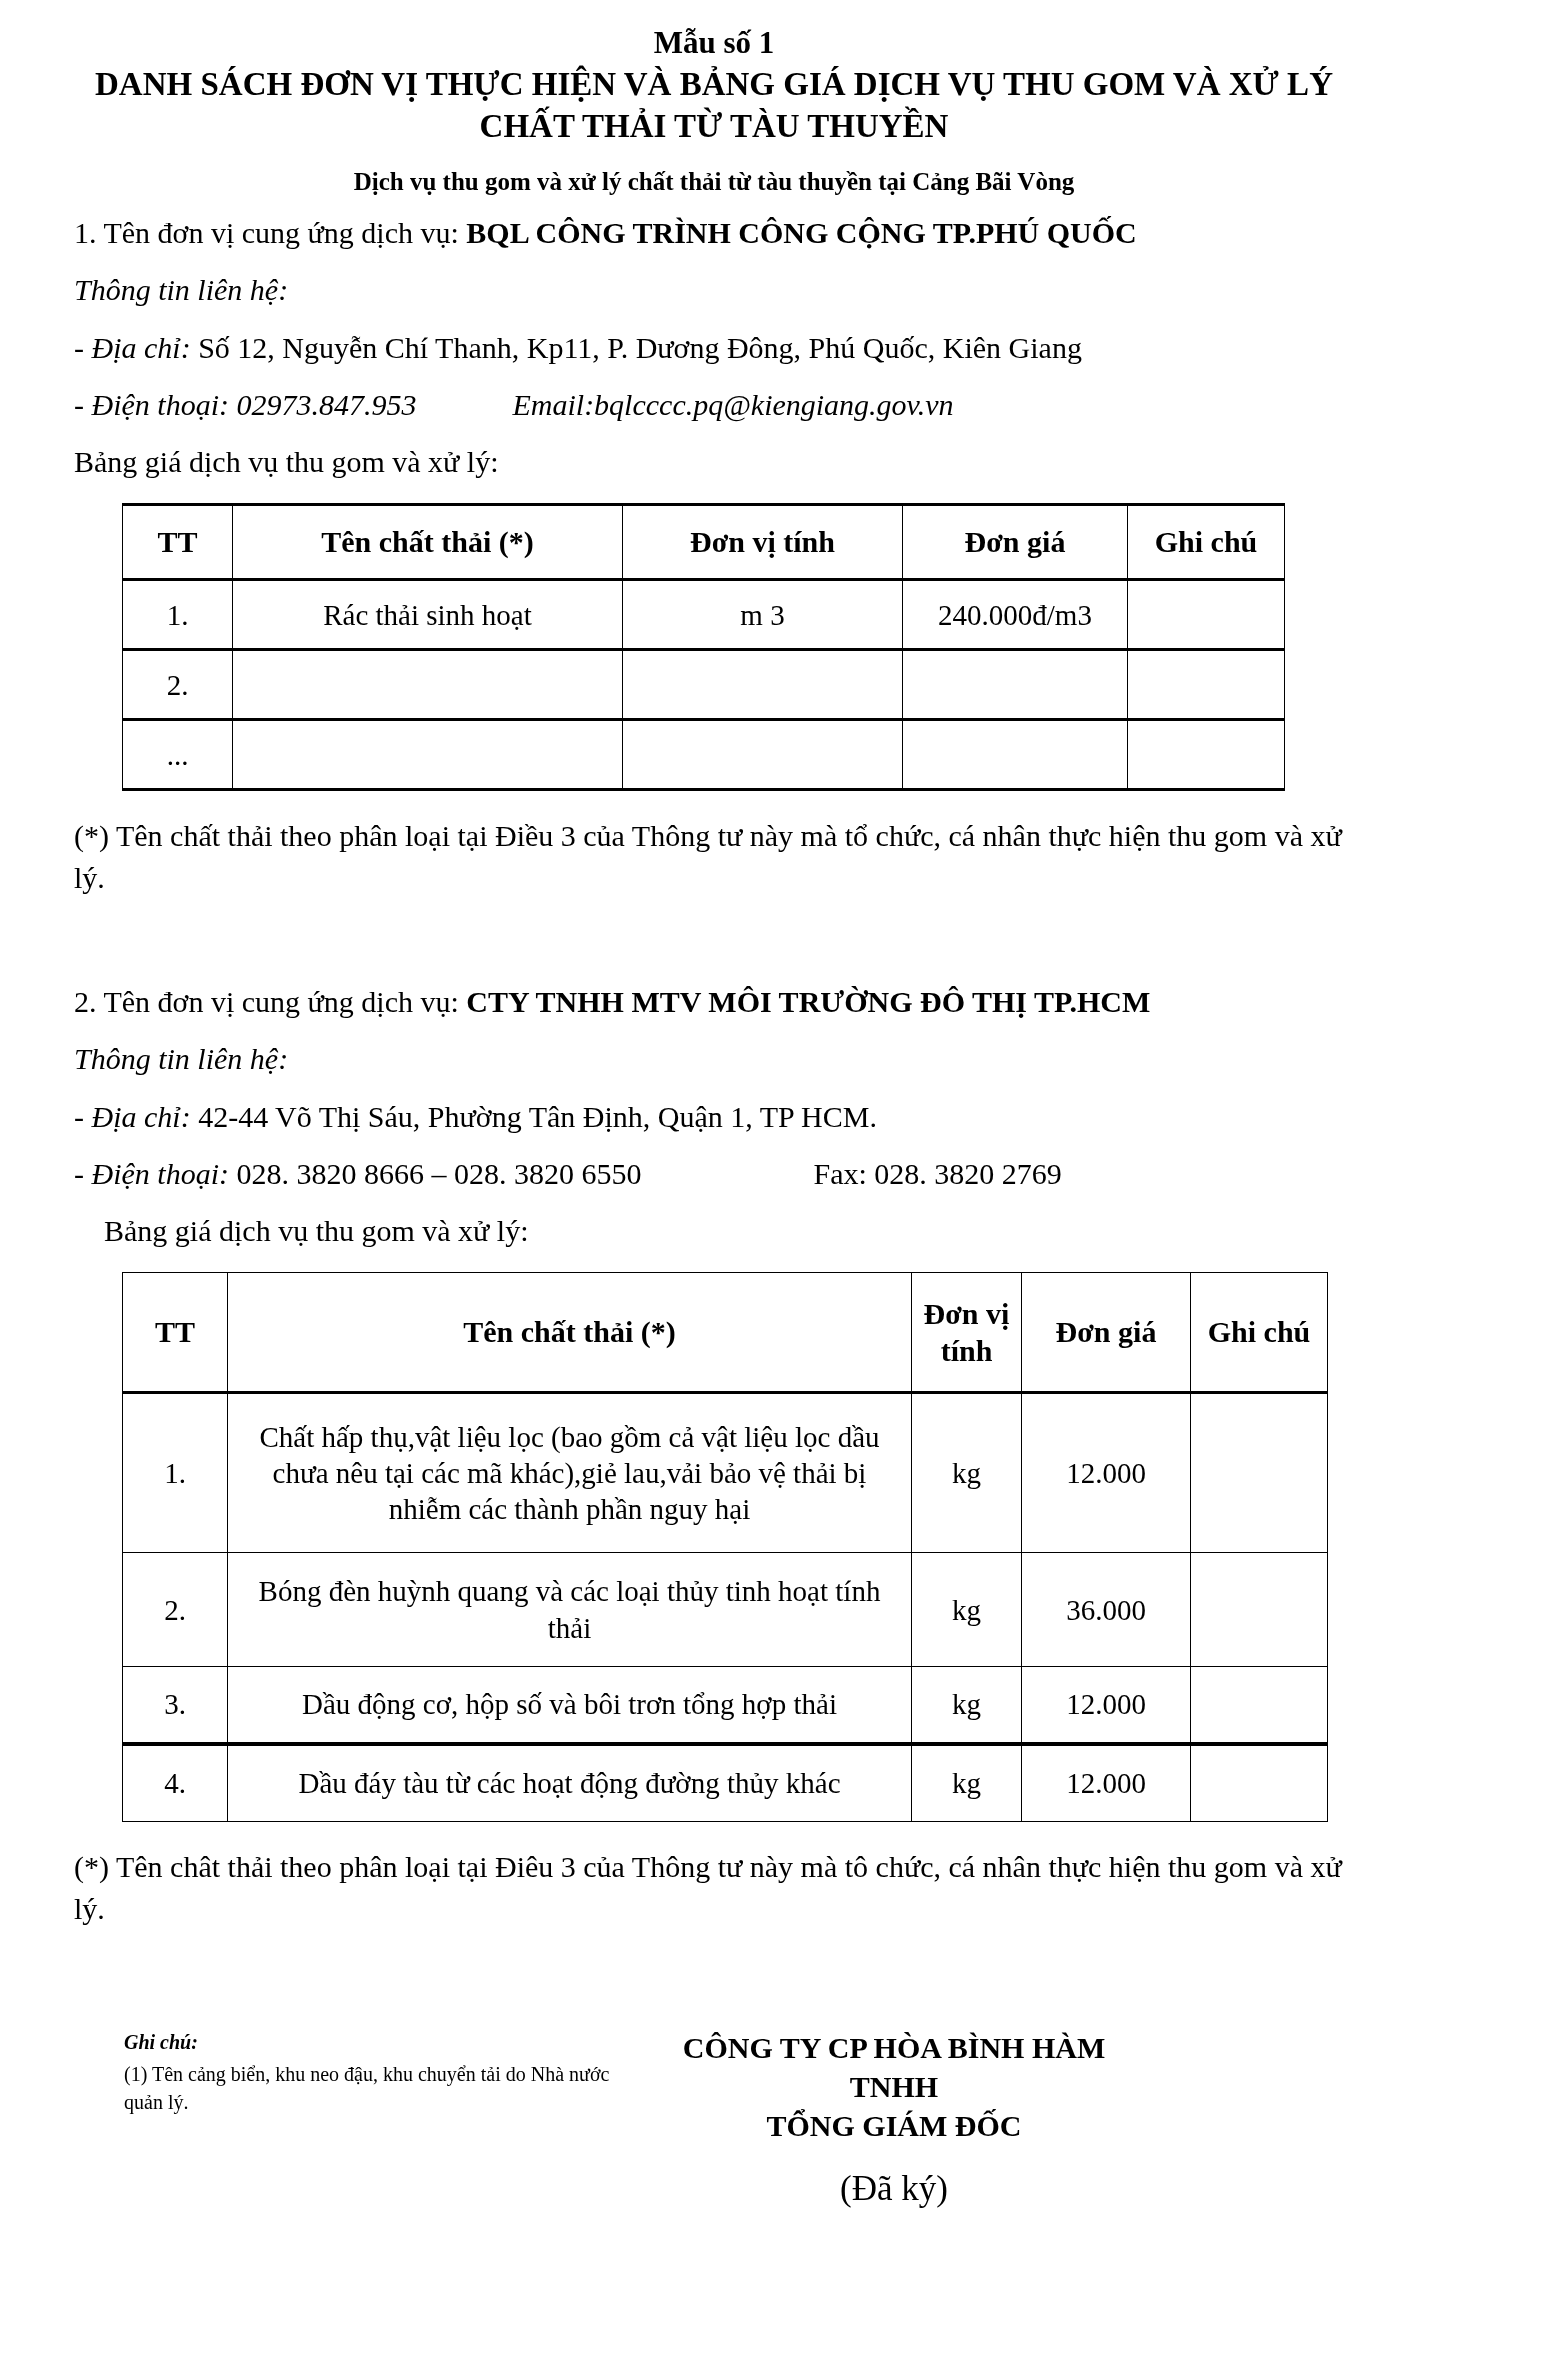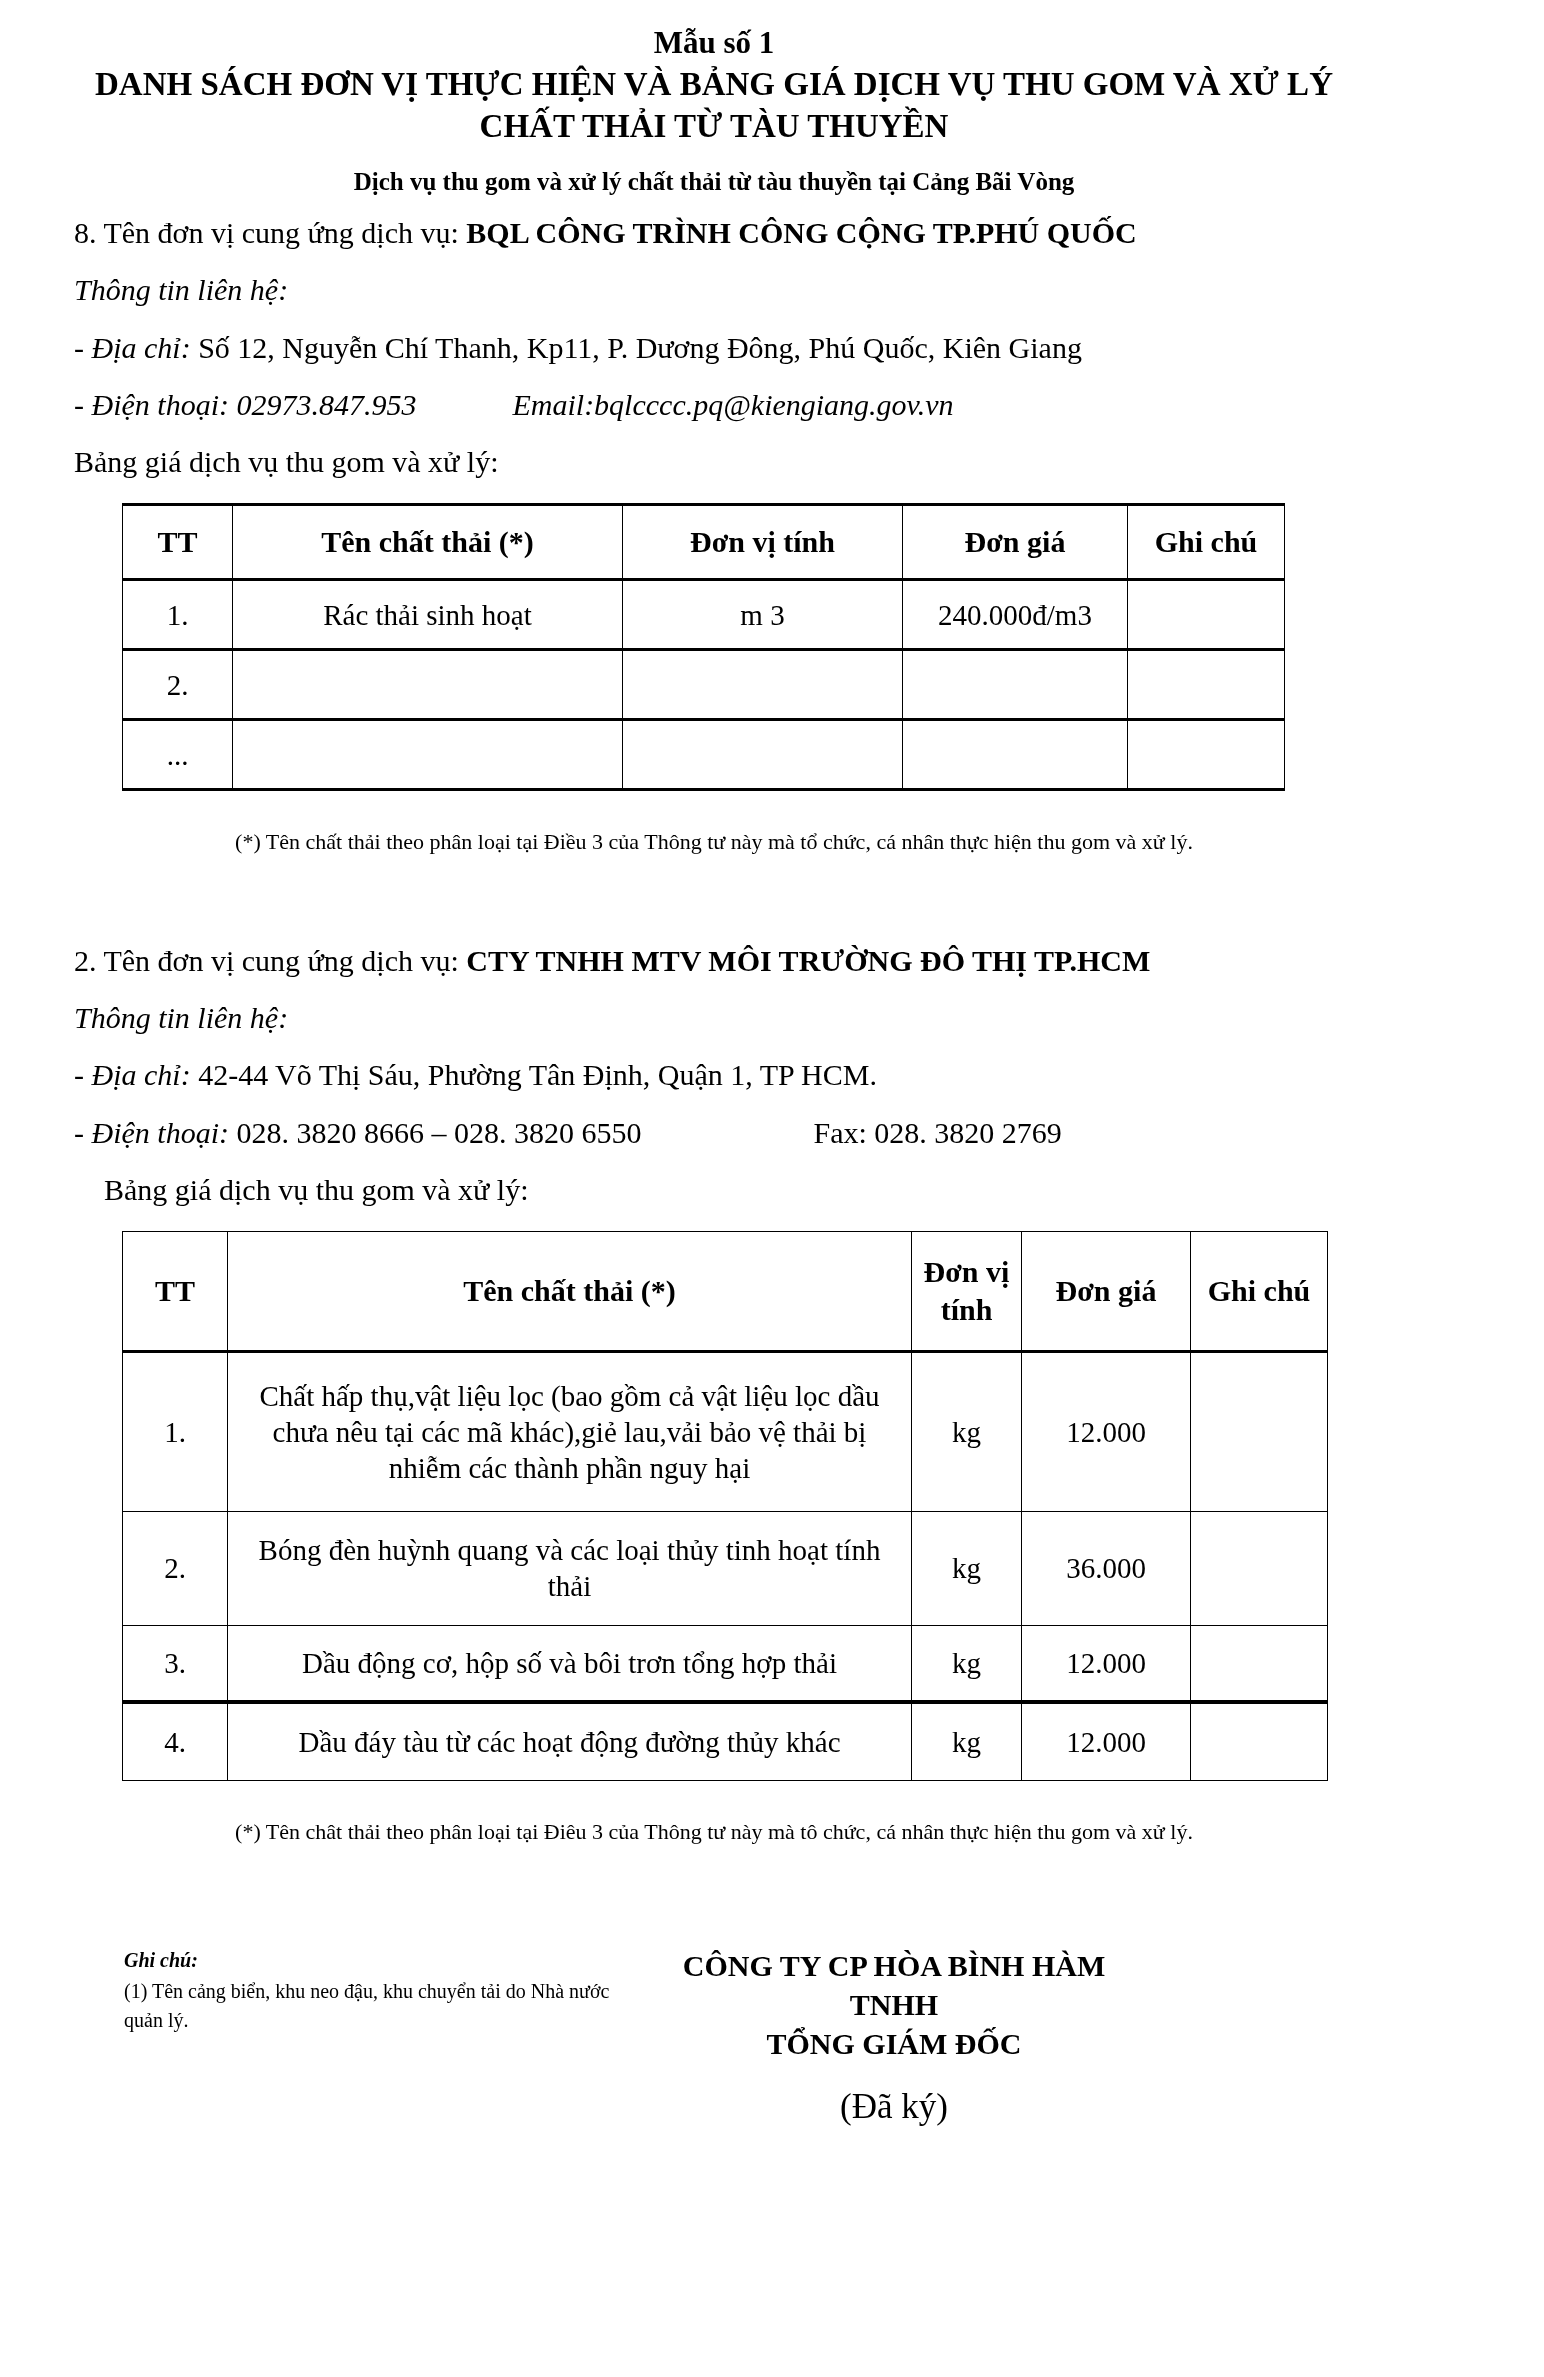--- a/index.html
+++ b/index.html
@@ -42,21 +42,21 @@
   .t2 col.c1{width:105px;} .t2 col.c2{width:684px;} .t2 col.c3{width:110px;}
   .t2 col.c4{width:169px;} .t2 col.c5{width:137px;}
   .t2 tr.hdr{height:120px;}
   .t2 tr.r1{height:160px;}
   .t2 tr.r2{height:114px;}
   .t2 tr.r3{height:77px;}
   .t2 tr.r4{height:78px;}
   .t2 tr.hdr th{border-bottom-width:3.2px;}
   .t2 tr.r3 td{border-bottom-width:4px;}
   .t2 tr.r4 td{border-top-width:4px;}
-  .footnote{font-size:22px;line-height:1.4;margin-top:36px;text-align:center;}
+  .footnote{font-size:30px;line-height:1.4;margin-top:24px;}
   
   .bottom{display:flex;align-items:flex-start;margin-top:98px;}
   .notes{margin-left:50px;width:518px;font-size:20px;line-height:1.42;font-family:Liberation Serif, serif;}
   .notes-heading{font-weight:bold;font-style:italic;margin-bottom:3.2px;}
   .signature{flex:1;text-align:center;margin-right:208px;}
   .sig-company{font-size:30px;font-weight:bold;line-height:1.3;}
   .sig-title{font-size:30px;font-weight:bold;line-height:1.3;}
   .sig-signed{font-size:35px;margin-top:24px;}
 </style>
 </head>
@@ -68,21 +68,21 @@
     <div class="form-no">Mẫu số 1</div>
     <div class="doc-title">
       <span>DANH SÁCH ĐƠN VỊ THỰC HIỆN VÀ BẢNG GIÁ DỊCH VỤ THU GOM VÀ XỬ LÝ</span><br>
       <span>CHẤT THẢI TỪ TÀU THUYỀN</span>
     </div>
     <div class="doc-subtitle">Dịch vụ thu gom và xử lý chất thải từ tàu thuyền tại Cảng Bãi Vòng</div>
   </div>
 
   <div>
     <p class="para">
-      <span>8. Tên đơn vị cung ứng dịch vụ: </span><span class="unit-name">BQL CÔNG TRÌNH CÔNG CỘNG TP.PHÚ QUỐC</span>
+      <span>1. Tên đơn vị cung ứng dịch vụ: </span><span class="unit-name">BQL CÔNG TRÌNH CÔNG CỘNG TP.PHÚ QUỐC</span>
     </p>
     <p class="para italic">Thông tin liên hệ:</p>
     <p class="para">
       <span class="italic">- Địa chỉ: </span><span>Số 12, Nguyễn Chí Thanh, Kp11, P. Dương Đông, Phú Quốc, Kiên Giang</span>
     </p>
     <p class="para italic">
       <span>- Điện thoại: </span><span>02973.847.953</span><span class="gap-email">Email:bqlcccc.pq@kiengiang.gov.vn</span>
     </p>
     <p class="para">Bảng giá dịch vụ thu gom và xử lý:</p>
 

